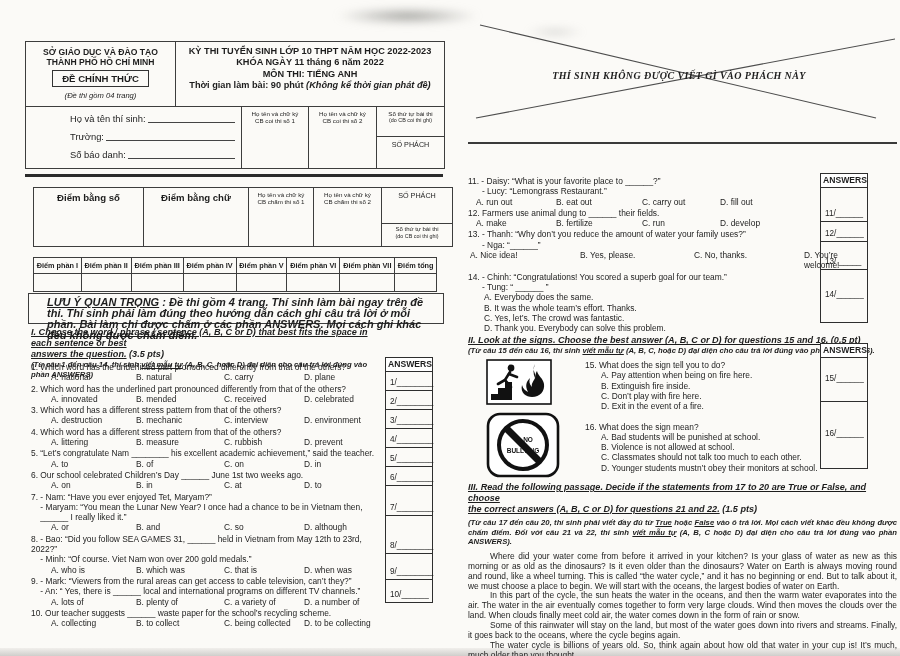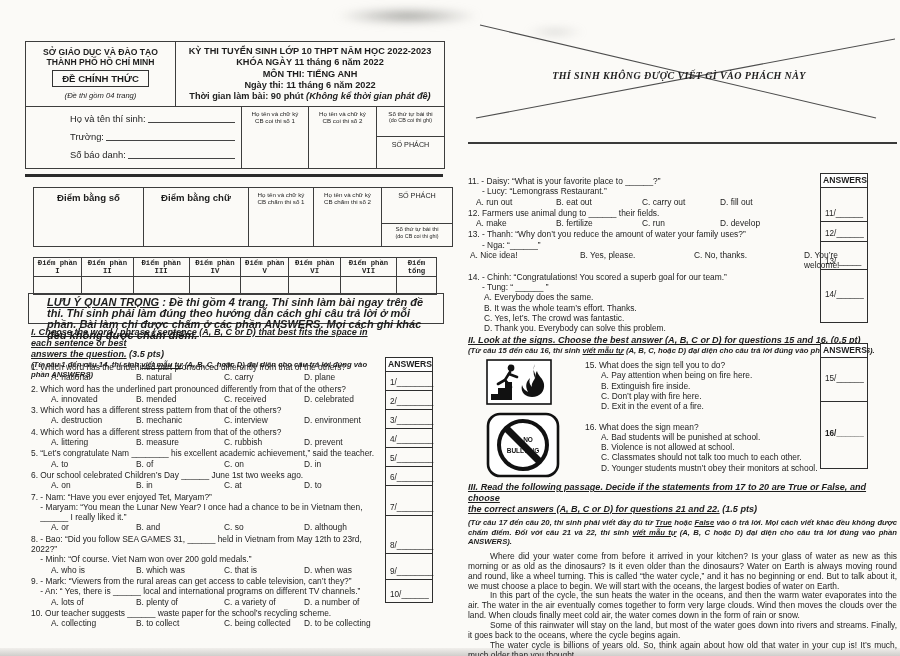--- a/index.html
+++ b/index.html
@@ -43,21 +43,21 @@
   .sc:last-child{border-right:none;}
   .sc-num{width:110px;font-weight:700;font-size:9.6px;padding-top:4px;}
   .sc-word{width:105px;font-weight:700;font-size:9.6px;padding-top:4px;}
   .sc-g{width:65px;font-size:6.2px;line-height:7.4px;padding-top:3px;}
   .sc-g2{width:68px;font-size:6.2px;line-height:7.4px;padding-top:3px;}
   .sc-ph{width:70px;font-size:7.2px;padding:0;}
   .sc-ph .sub1{height:32px;padding-top:3px;border-bottom:1px solid #3d3d3d;}
   .sc-ph .sub2{padding-top:2px;font-size:6px;line-height:7px;}
 
   
-  .parttbl{position:absolute;left:18px;top:222px;width:404px;border-collapse:collapse;font-family:Liberation Mono, monospace;}
+  .parttbl{position:absolute;left:18px;top:222px;width:404px;border-collapse:collapse;}
   .parttbl td{border:1px solid #3d3d3d;font-weight:700;font-size:7.3px;text-align:center;height:13px;}
   .parttbl tr.empty td{height:15px;}
 
   
   .notice{position:absolute;left:13px;top:258px;width:416px;height:31px;border:1.1px solid #3d3d3d;
           box-sizing:border-box;padding:3px 18px;font-size:11px;font-style:italic;font-weight:700;line-height:11px;}
   .notice .lbl{text-decoration:underline;}
 
   
   .sech{font-weight:700;font-style:italic;font-size:9.1px;line-height:11px;}
@@ -114,21 +114,20 @@
       <div class="hdr-org">
         <div class="l">SỞ GIÁO DỤC VÀ ĐÀO TẠO</div>
         <div class="l">THÀNH PHỐ HỒ CHÍ MINH</div>
         <div class="offbox">ĐỀ CHÍNH THỨC</div>
         <div class="pnote">(Đề thi gồm 04 trang)</div>
       </div>
       <div class="hdr-title">
         <div class="t">KỲ THI TUYỂN SINH LỚP 10 THPT NĂM HỌC 2022-2023</div>
         <div class="t">KHÓA NGÀY 11 tháng 6 năm 2022</div>
         <div class="t">MÔN THI: TIẾNG ANH</div>
-        <div class="t">Ngày thi: 11 tháng 6 năm 2022</div>
         <div class="t"><span>Thời gian làm bài: 90 phút </span><span class="ti">(Không kể thời gian phát đề)</span></div>
       </div>
     </div>
     <div class="hdr-row2">
       <div class="fields">
         <div class="fieldline">
             <span>Họ và tên thí sinh:</span>
             <span class="fill-line"></span>
           </div>
         <div class="fieldline">
@@ -455,16 +454,16 @@
       <div class="anscell" style="height:20px">12/______</div>
       <div class="anscell" style="height:28px">13/ _____</div>
       <div class="anscell" style="height:52px;align-items:center;">14/______</div>
     </div>
   </div>
 
   <div class="anscol" id="ansR2">
     <div class="anshead">ANSWERS</div>
     <div class="ansbody">
       <div class="anscell" style="height:44px;align-items:center;">15/______</div>
-      <div class="anscell" style="height:66px;align-items:center;font-weight:bold;">16/______</div>
+      <div class="anscell" style="height:66px;align-items:center;">16/______</div>
     </div>
   </div>
 </div>
 
 </body></html>

